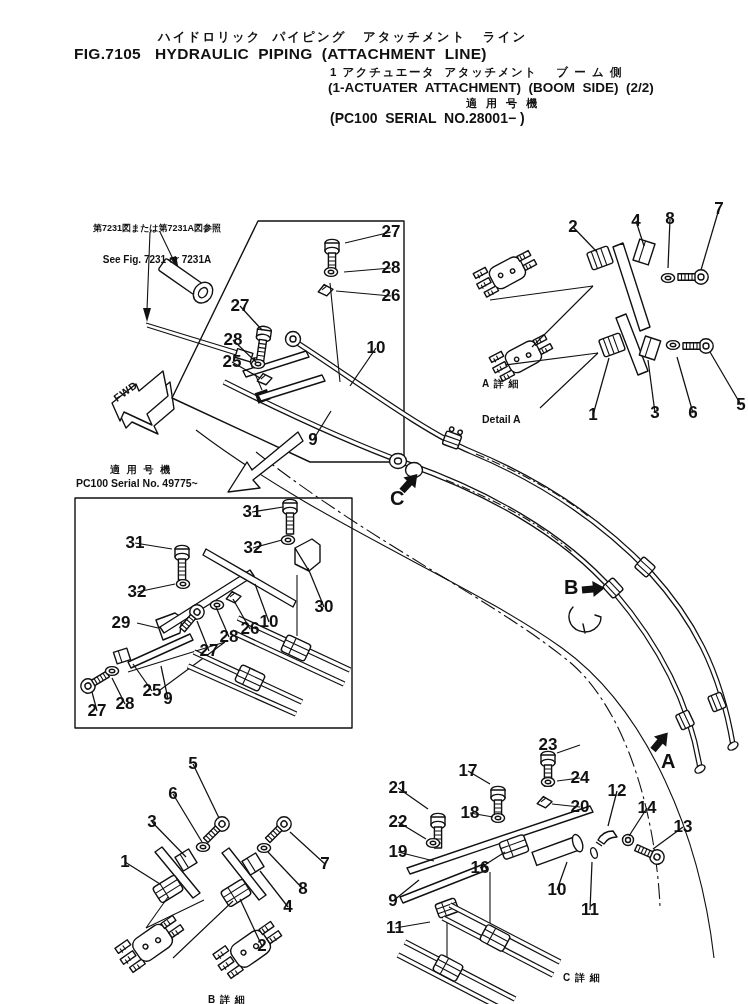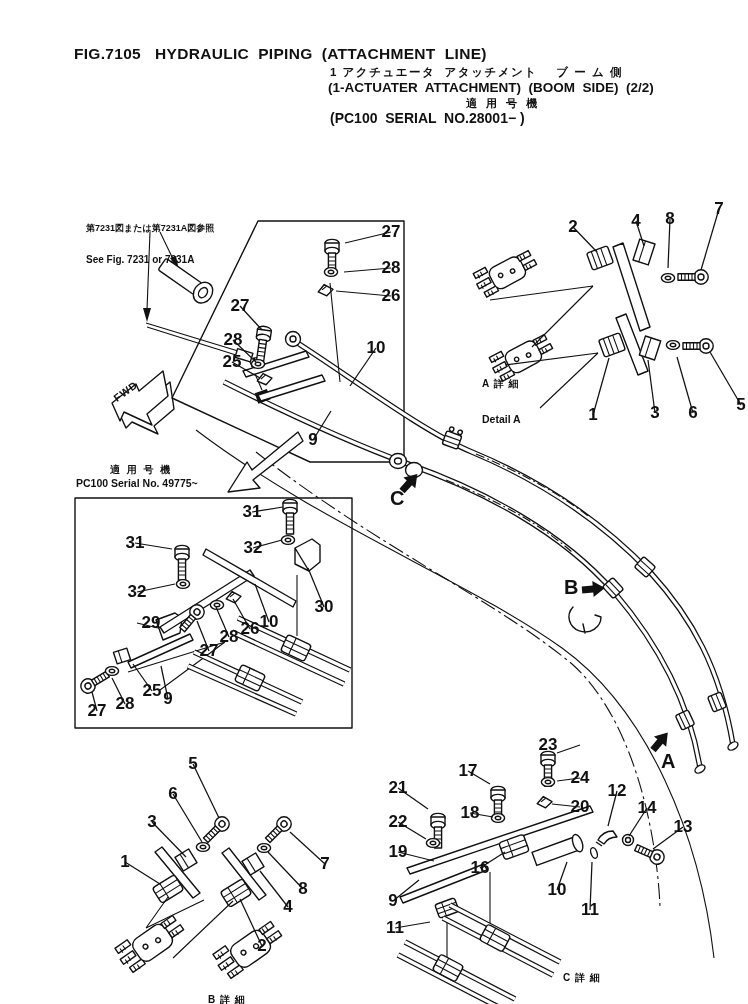--- a/index.html
+++ b/index.html
@@ -14,21 +14,21 @@
   .tube-o{stroke:#111;stroke-width:5.6;fill:none;}
   .tube-i{stroke:#fff;stroke-width:3.1;fill:none;}
   .lbl{position:absolute;font-weight:bold;white-space:pre;line-height:1.15;}
   .hdr-jp1{left:158px;top:30px;font-size:12.5px;letter-spacing:2px;}
   .hdr-en1{left:74px;top:45px;font-size:15.5px;letter-spacing:.3px;}
   .hdr-en1 .gap{display:inline-block;width:14px;}
   .hdr-jp2{left:330px;top:66px;font-size:11.5px;letter-spacing:1.5px;}
   .hdr-en2{left:328px;top:80px;font-size:13.5px;}
   .hdr-jp3{left:466px;top:97px;font-size:11px;letter-spacing:3px;}
   .hdr-en3{left:330px;top:110px;font-size:14px;}
-  .note{left:86px;top:202px;font-size:9px;width:142px;}
+  .note{left:86px;top:202px;font-size:9px;text-align:center;width:142px;}
   .note .en{font-size:10px;}
   .inset-t{left:110px;top:464px;font-size:10px;letter-spacing:2px;}
   .inset-s{left:76px;top:477px;font-size:10.5px;}
   .dlabel{font-size:10px;text-align:left;letter-spacing:1px;}
   .dlabel .en{letter-spacing:0;font-size:10.5px;}
   .det-a{left:482px;top:355px;}
   .det-b{left:208px;top:971px;}
   .det-c{left:563px;top:949px;}
   .fwd-t{left:112px;top:385px;font-size:10.5px;letter-spacing:1px;transform:rotate(-36deg);}
   .callout{position:absolute;transform:translate(-50%,-50%);font-weight:bold;font-size:17px;}
@@ -429,20 +429,21 @@
         <line x1="395" y1="928" x2="430" y2="922" stroke="#111111" stroke-width="1.25"></line>
       </g>
   <g id="marker-arrow-layer">
         <use href="#blkArrow" transform="translate(653,750) rotate(-50)"></use>
         <use href="#blkArrow" transform="translate(582,590) rotate(-5)"></use>
         <use href="#blkArrow" transform="translate(402,491) rotate(-48)"></use>
       </g>
 </svg>
 
 <div id="label-layer">
+  <div class="lbl hdr-jp1">ハイドロリック  パイピング   アタッチメント   ライン</div>
   <div class="lbl hdr-en1"><span>FIG.7105</span><span class="gap"></span><span>HYDRAULIC  PIPING  (ATTACHMENT  LINE)</span></div>
   <div class="lbl hdr-jp2">1 アクチュエータ  アタッチメント    ブ ー ム 側</div>
   <div class="lbl hdr-en2">(1-ACTUATER  ATTACHMENT)  (BOOM  SIDE)  (2/2)</div>
   <div class="lbl hdr-jp3">適 用 号 機</div>
   <div class="lbl hdr-en3">(PC100  SERIAL  NO.28001− )</div>
 
   <div class="lbl note">
     <div>第7231図または第7231A図参照</div>
     <div class="en">See Fig. 7231 or 7231A</div>
   </div>
@@ -480,21 +481,21 @@
       <div class="callout" style="left: 670px; top: 219px;">8</div>
       <div class="callout" style="left: 719px; top: 209px;">7</div>
       <div class="callout" style="left: 593px; top: 415px;">1</div>
       <div class="callout" style="left: 655px; top: 413px;">3</div>
       <div class="callout" style="left: 693px; top: 413px;">6</div>
       <div class="callout" style="left: 741px; top: 405px;">5</div>
       <div class="callout" style="left: 252px; top: 512px;">31</div>
       <div class="callout" style="left: 253px; top: 548px;">32</div>
       <div class="callout" style="left: 135px; top: 543px;">31</div>
       <div class="callout" style="left: 137px; top: 592px;">32</div>
-      <div class="callout" style="left: 151px; top: 623px;">29</div>
+      <div class="callout" style="left: 121px; top: 623px;">29</div>
       <div class="callout" style="left: 209px; top: 651px;">27</div>
       <div class="callout" style="left: 229px; top: 637px;">28</div>
       <div class="callout" style="left: 250px; top: 629px;">26</div>
       <div class="callout" style="left: 269px; top: 622px;">10</div>
       <div class="callout" style="left: 324px; top: 607px;">30</div>
       <div class="callout" style="left: 152px; top: 691px;">25</div>
       <div class="callout" style="left: 168px; top: 699px;">9</div>
       <div class="callout" style="left: 97px; top: 711px;">27</div>
       <div class="callout" style="left: 125px; top: 704px;">28</div>
       <div class="callout" style="left: 193px; top: 764px;">5</div>

